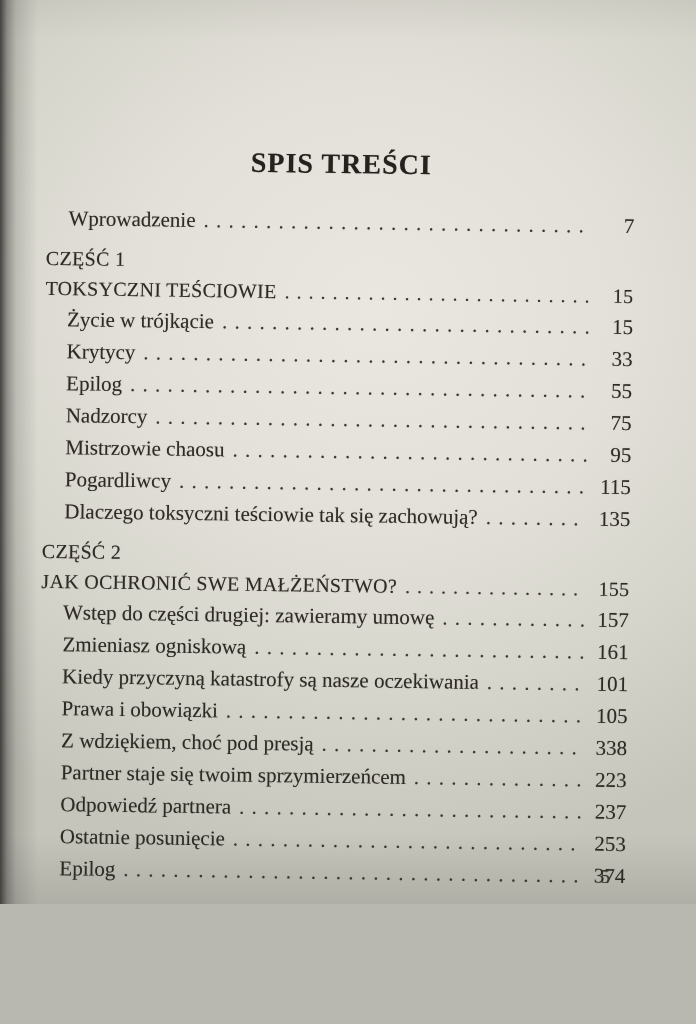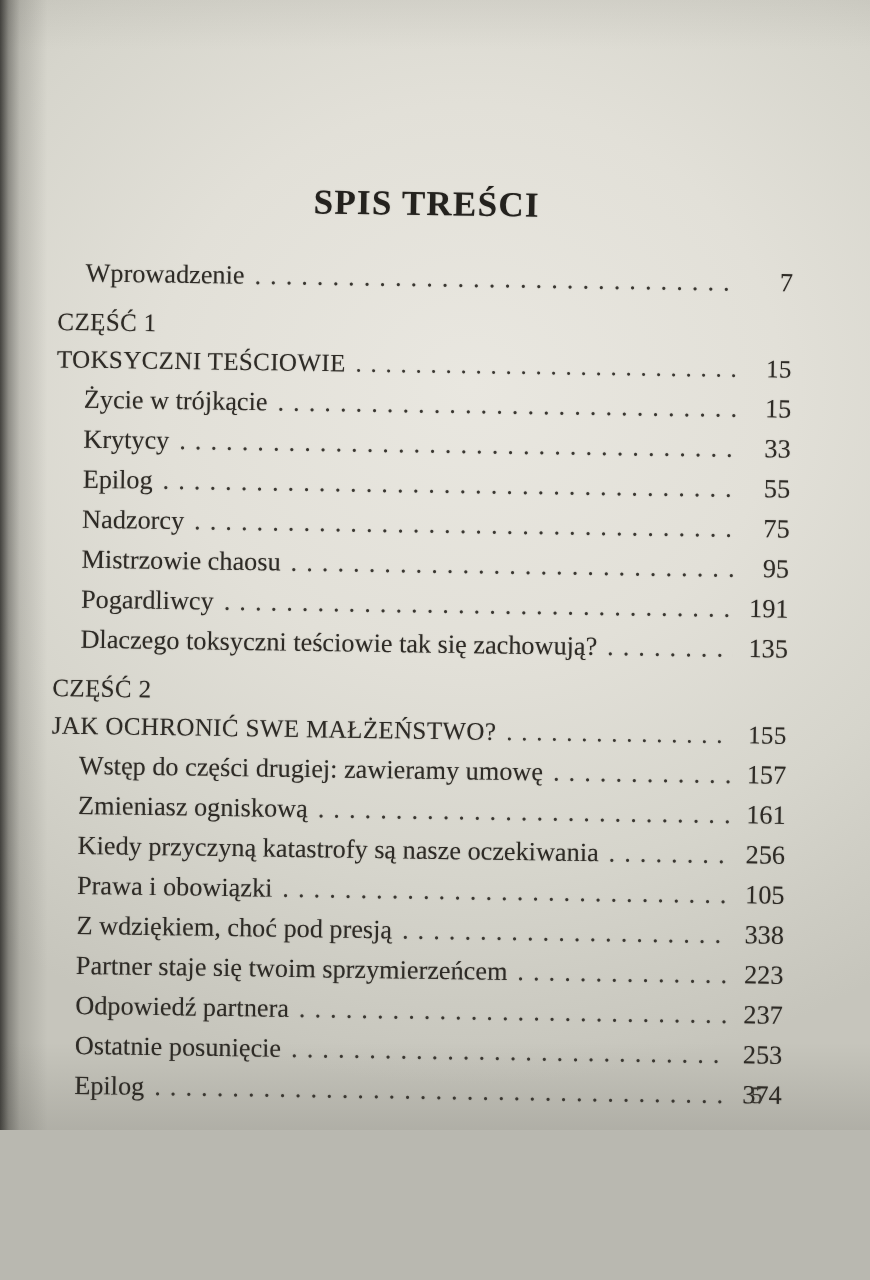--- a/index.html
+++ b/index.html
@@ -146,21 +146,21 @@
     <span class="pagenum">75</span>
   </div>
         <div class="row entry">
     <span class="label">Mistrzowie chaosu</span>
     <span class="leader"></span>
     <span class="pagenum">95</span>
   </div>
         <div class="row entry">
     <span class="label">Pogardliwcy</span>
     <span class="leader"></span>
-    <span class="pagenum">191</span>
+    <span class="pagenum">115</span>
   </div>
         <div class="row entry">
     <span class="label">Dlaczego toksyczni teściowie tak się zachowują?</span>
     <span class="leader"></span>
     <span class="pagenum">135</span>
   </div>
         <div class="row part">
     <span class="label">CZĘŚĆ 2</span>
 
   </div>
@@ -175,21 +175,21 @@
     <span class="pagenum">157</span>
   </div>
         <div class="row entry">
     <span class="label">Zmieniasz ogniskową</span>
     <span class="leader"></span>
     <span class="pagenum">161</span>
   </div>
         <div class="row entry">
     <span class="label">Kiedy przyczyną katastrofy są nasze oczekiwania</span>
     <span class="leader"></span>
-    <span class="pagenum">256</span>
+    <span class="pagenum">101</span>
   </div>
         <div class="row entry">
     <span class="label">Prawa i obowiązki</span>
     <span class="leader"></span>
     <span class="pagenum">105</span>
   </div>
         <div class="row entry">
     <span class="label">Z wdziękiem, choć pod presją</span>
     <span class="leader"></span>
     <span class="pagenum">338</span>

